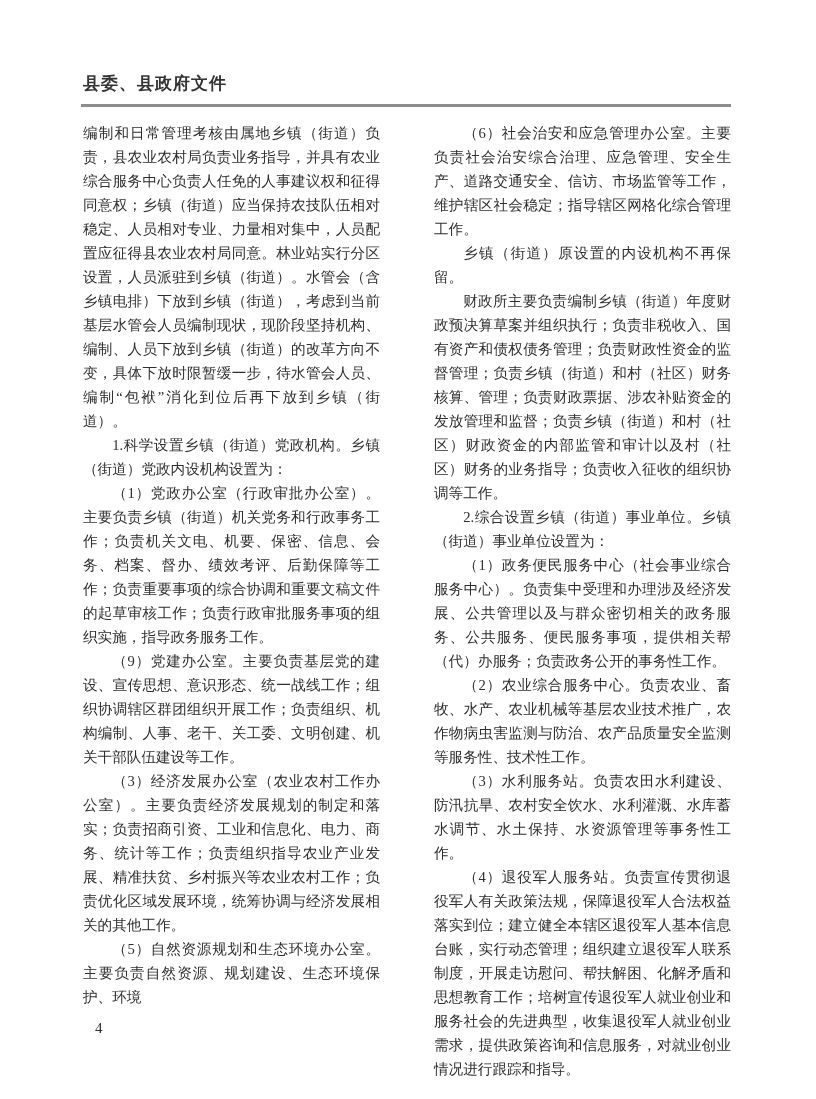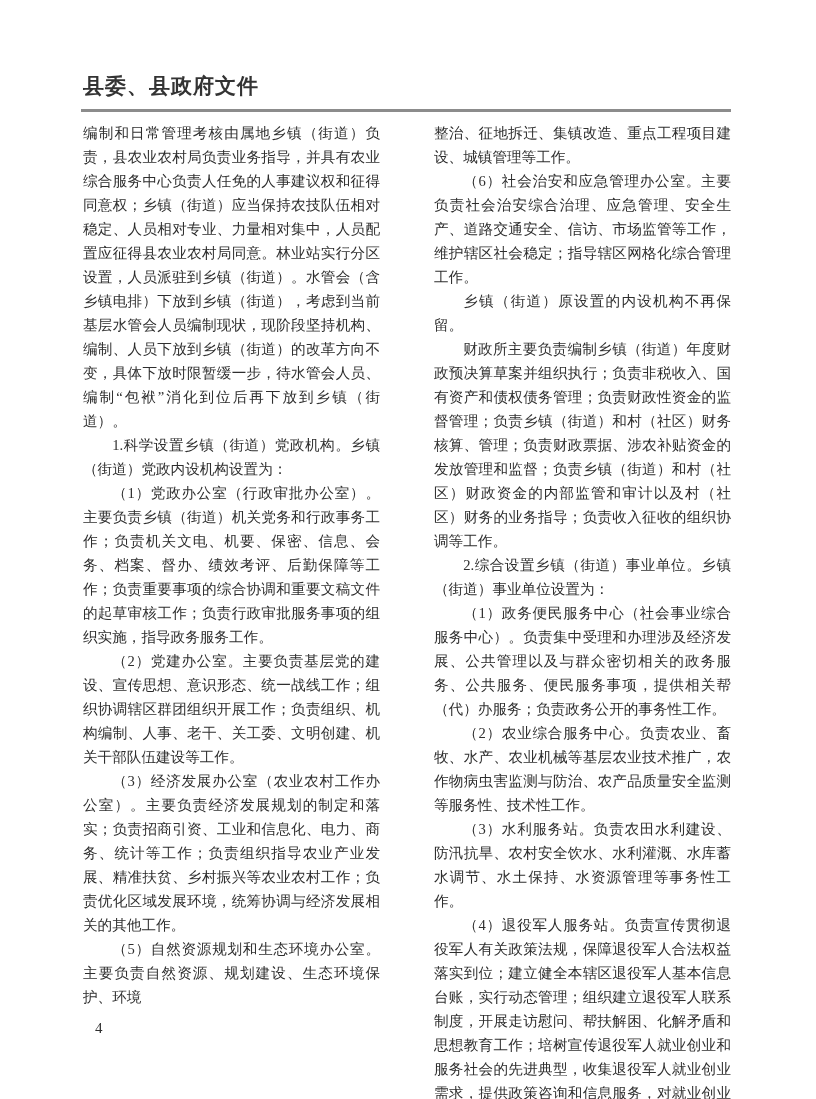--- a/index.html
+++ b/index.html
@@ -18,21 +18,21 @@
   }
   .page-header {
     position: absolute;
     left: 81px;
     top: 72px;
     width: 650px;
   }
   .header-title {
     font-family: "Liberation Sans", "DejaVu Sans", sans-serif;
     font-weight: bold;
-    font-size: 21px;
+    font-size: 17px;
     color: #333333;
     letter-spacing: 1px;
     padding-left: 2px;
   }
   .header-rule {
     margin-top: 9px;
     height: 3px;
     background: #8c8c8c;
   }
   .content {
@@ -74,26 +74,25 @@
   <div class="page-header">
     <div class="header-title">县委、县政府文件</div>
     <div class="header-rule"></div>
   </div>
 
   <div class="content">
     <div class="column">
       <p>编制和日常管理考核由属地乡镇（街道）负责，县农业农村局负责业务指导，并具有农业综合服务中心负责人任免的人事建议权和征得同意权；乡镇（街道）应当保持农技队伍相对稳定、人员相对专业、力量相对集中，人员配置应征得县农业农村局同意。林业站实行分区设置，人员派驻到乡镇（街道）。水管会（含乡镇电排）下放到乡镇（街道），考虑到当前基层水管会人员编制现状，现阶段坚持机构、编制、人员下放到乡镇（街道）的改革方向不变，具体下放时限暂缓一步，待水管会人员、编制“包袱”消化到位后再下放到乡镇（街道）。</p>
       <p class="indent">1.科学设置乡镇（街道）党政机构。乡镇（街道）党政内设机构设置为：</p>
       <p class="indent">（1）党政办公室（行政审批办公室）。主要负责乡镇（街道）机关党务和行政事务工作；负责机关文电、机要、保密、信息、会务、档案、督办、绩效考评、后勤保障等工作；负责重要事项的综合协调和重要文稿文件的起草审核工作；负责行政审批服务事项的组织实施，指导政务服务工作。</p>
-      <p class="indent">（2）党建办公室。主要负责基层党的建设、宣传思想、意识形态、统一战线工作；组织协调辖区群团组织开展工作；负责组织、机构编制、人事、老干、关工委、文明创建、机关干部队伍建设等工作。</p>
+      <p class="indent">（9）党建办公室。主要负责基层党的建设、宣传思想、意识形态、统一战线工作；组织协调辖区群团组织开展工作；负责组织、机构编制、人事、老干、关工委、文明创建、机关干部队伍建设等工作。</p>
       <p class="indent">（3）经济发展办公室（农业农村工作办公室）。主要负责经济发展规划的制定和落实；负责招商引资、工业和信息化、电力、商务、统计等工作；负责组织指导农业产业发展、精准扶贫、乡村振兴等农业农村工作；负责优化区域发展环境，统筹协调与经济发展相关的其他工作。</p>
       <p class="indent">（5）自然资源规划和生态环境办公室。主要负责自然资源、规划建设、生态环境保护、环境</p>
     </div>
     <div class="column">
-      <p>整治、征地拆迁、集镇改造、重点工程项目建设、城镇管理等工作。</p>
       <p class="indent">（6）社会治安和应急管理办公室。主要负责社会治安综合治理、应急管理、安全生产、道路交通安全、信访、市场监管等工作，维护辖区社会稳定；指导辖区网格化综合管理工作。</p>
       <p class="indent">乡镇（街道）原设置的内设机构不再保留。</p>
       <p class="indent">财政所主要负责编制乡镇（街道）年度财政预决算草案并组织执行；负责非税收入、国有资产和债权债务管理；负责财政性资金的监督管理；负责乡镇（街道）和村（社区）财务核算、管理；负责财政票据、涉农补贴资金的发放管理和监督；负责乡镇（街道）和村（社区）财政资金的内部监管和审计以及村（社区）财务的业务指导；负责收入征收的组织协调等工作。</p>
       <p class="indent">2.综合设置乡镇（街道）事业单位。乡镇（街道）事业单位设置为：</p>
       <p class="indent">（1）政务便民服务中心（社会事业综合服务中心）。负责集中受理和办理涉及经济发展、公共管理以及与群众密切相关的政务服务、公共服务、便民服务事项，提供相关帮（代）办服务；负责政务公开的事务性工作。</p>
       <p class="indent">（2）农业综合服务中心。负责农业、畜牧、水产、农业机械等基层农业技术推广，农作物病虫害监测与防治、农产品质量安全监测等服务性、技术性工作。</p>
       <p class="indent">（3）水利服务站。负责农田水利建设、防汛抗旱、农村安全饮水、水利灌溉、水库蓄水调节、水土保持、水资源管理等事务性工作。</p>
       <p class="indent">（4）退役军人服务站。负责宣传贯彻退役军人有关政策法规，保障退役军人合法权益落实到位；建立健全本辖区退役军人基本信息台账，实行动态管理；组织建立退役军人联系制度，开展走访慰问、帮扶解困、化解矛盾和思想教育工作；培树宣传退役军人就业创业和服务社会的先进典型，收集退役军人就业创业需求，提供政策咨询和信息服务，对就业创业情况进行跟踪和指导。</p>
     </div>
   </div>

